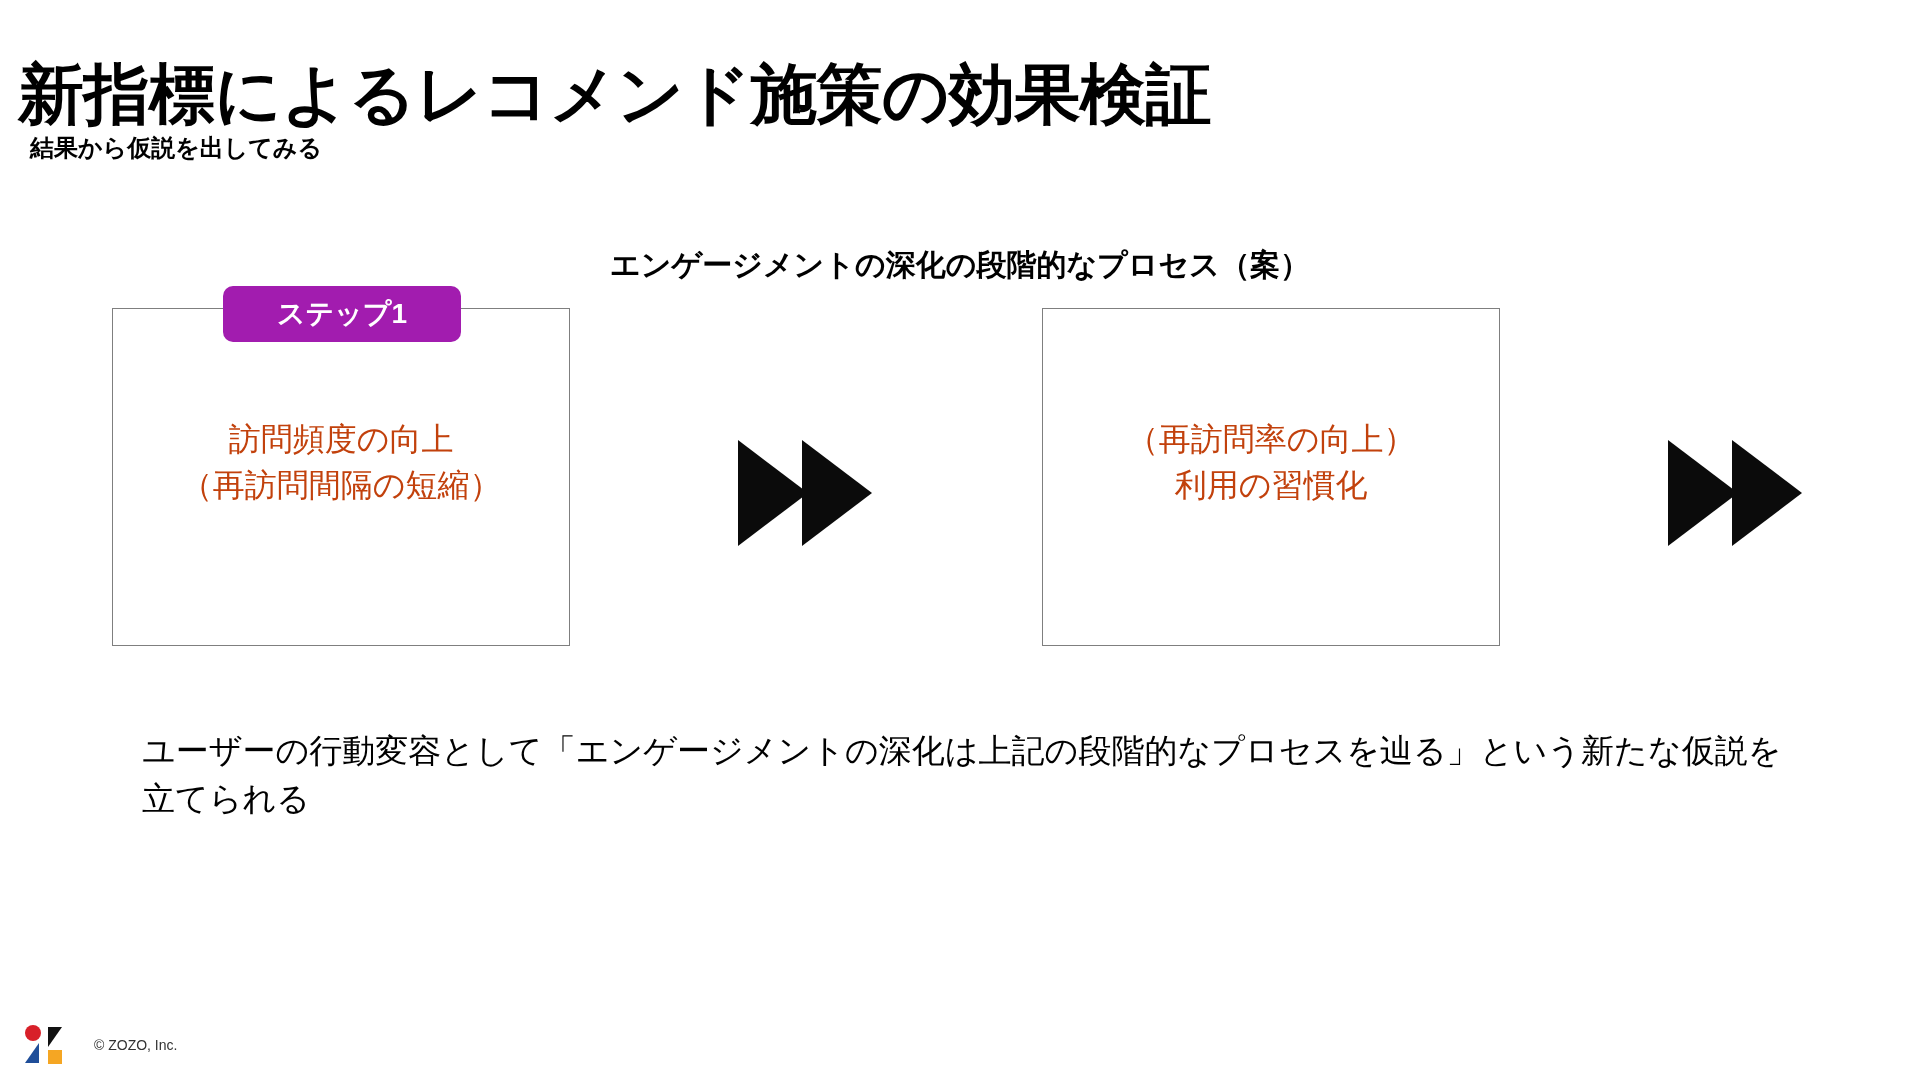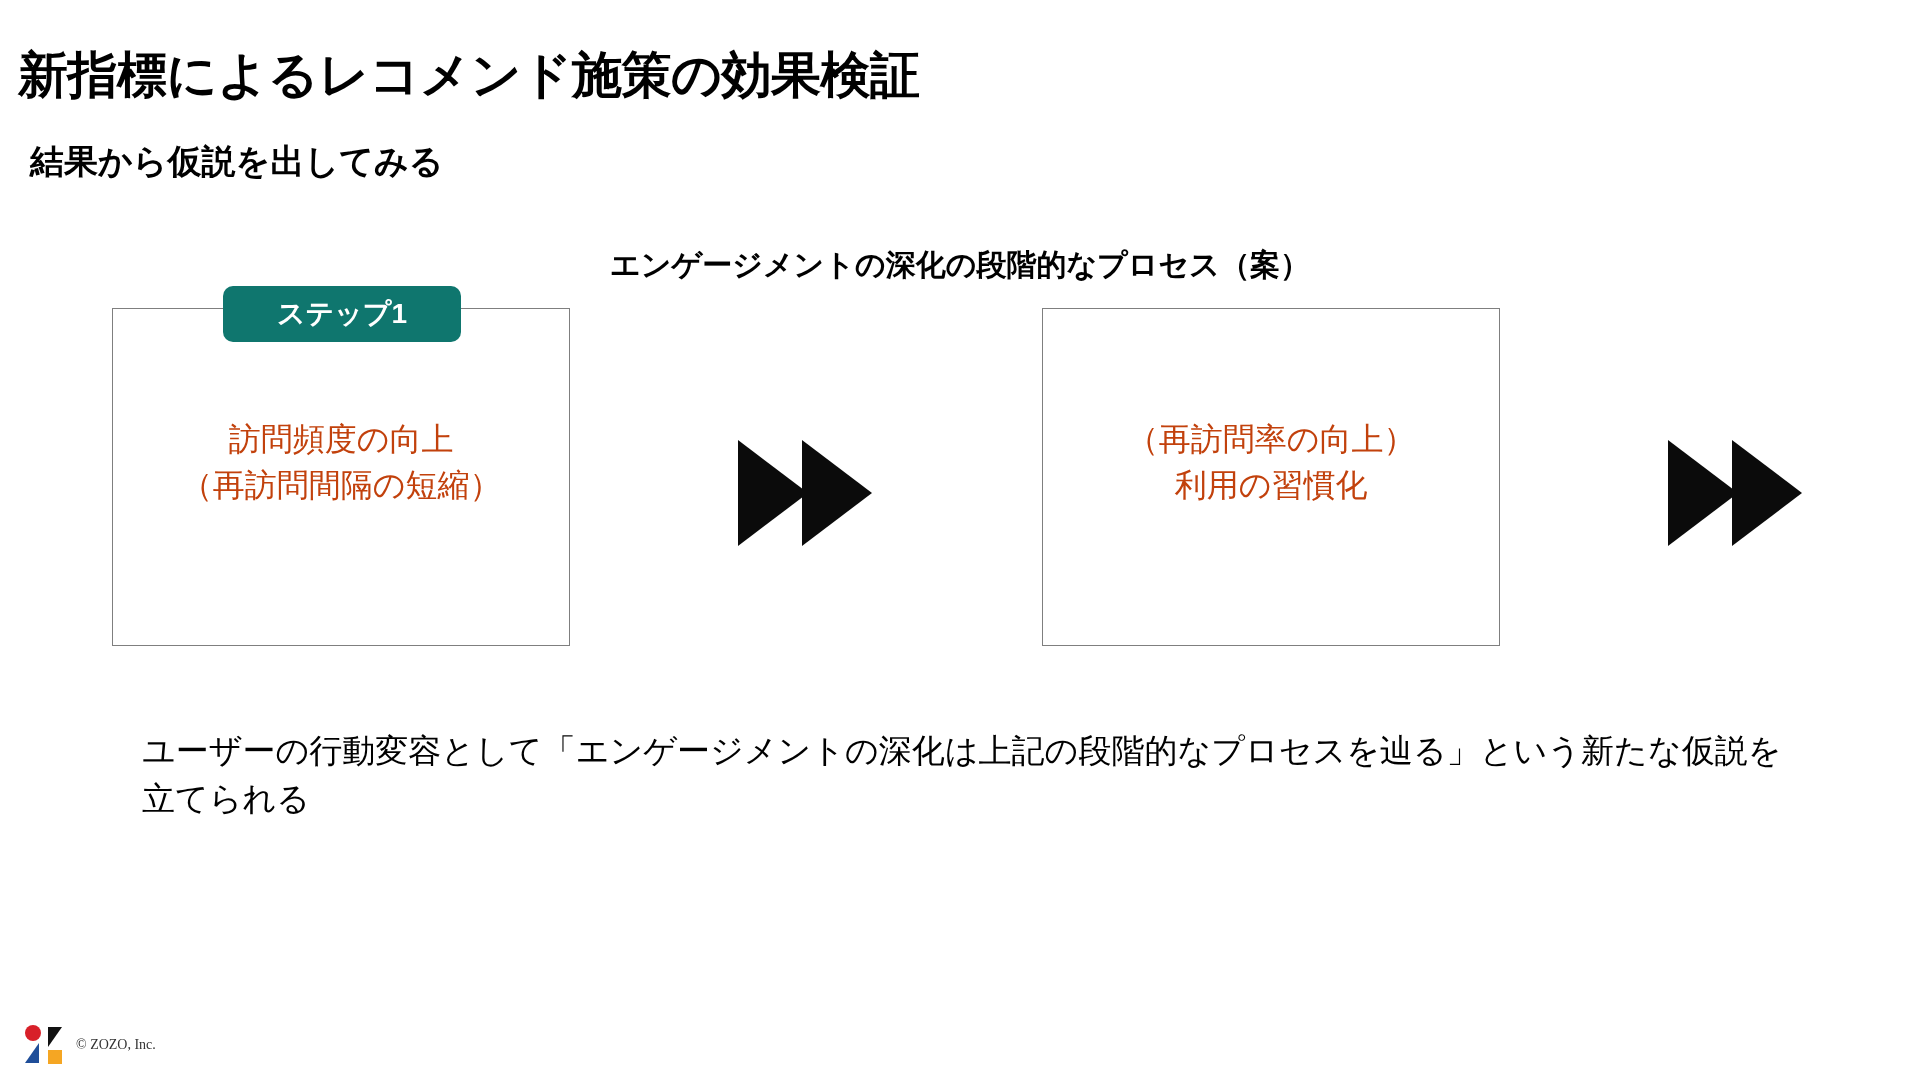--- a/index.html
+++ b/index.html
@@ -14,31 +14,31 @@
     overflow: hidden;
     font-family: "Liberation Sans", "DejaVu Sans", sans-serif;
     color: #000000;
   }
 
   
   .slide-title {
     position: absolute;
     left: 18px;
     top: 14px;
-    font-size: 50px;
+    font-size: 66px;
     font-weight: bold;
     letter-spacing: -0.5px;
     line-height: 1.1;
     white-space: nowrap;
   }
   .slide-subtitle {
     position: absolute;
     left: 30px;
     top: 115px;
-    font-size: 34px;
+    font-size: 24px;
     font-weight: bold;
     line-height: 1.1;
     white-space: nowrap;
   }
 
   
   .diagram {
     position: absolute;
     left: 0;
     top: 228px;
@@ -83,21 +83,21 @@
     box-sizing: border-box;
     background: #ffffff;
   }
   .step-badge {
     position: absolute;
     left: 50%;
     transform: translateX(-50%);
     top: 0;
     min-width: 238px;
     height: 56px;
-    background: #0f766e;
+    background: #a21caf;
     border-radius: 10px;
     color: #ffffff;
     font-size: 28px;
     font-weight: bold;
     display: flex;
     align-items: center;
     justify-content: center;
     padding: 0 18px;
     box-sizing: border-box;
     white-space: nowrap;
@@ -153,22 +153,21 @@
     font-weight: bold;
   }
 
   
   .footer {
     position: absolute;
     left: 22px;
     bottom: 14px;
     display: flex;
     align-items: center;
-    gap: 10px;
-    font-family: Liberation Serif, serif;
+    gap: 28px;
   }
   .zozo-logo {
     position: relative;
     width: 44px;
     height: 42px;
     flex: 0 0 44px;
   }
   .footer-copy {
     font-size: 14px;
     color: #333333;

